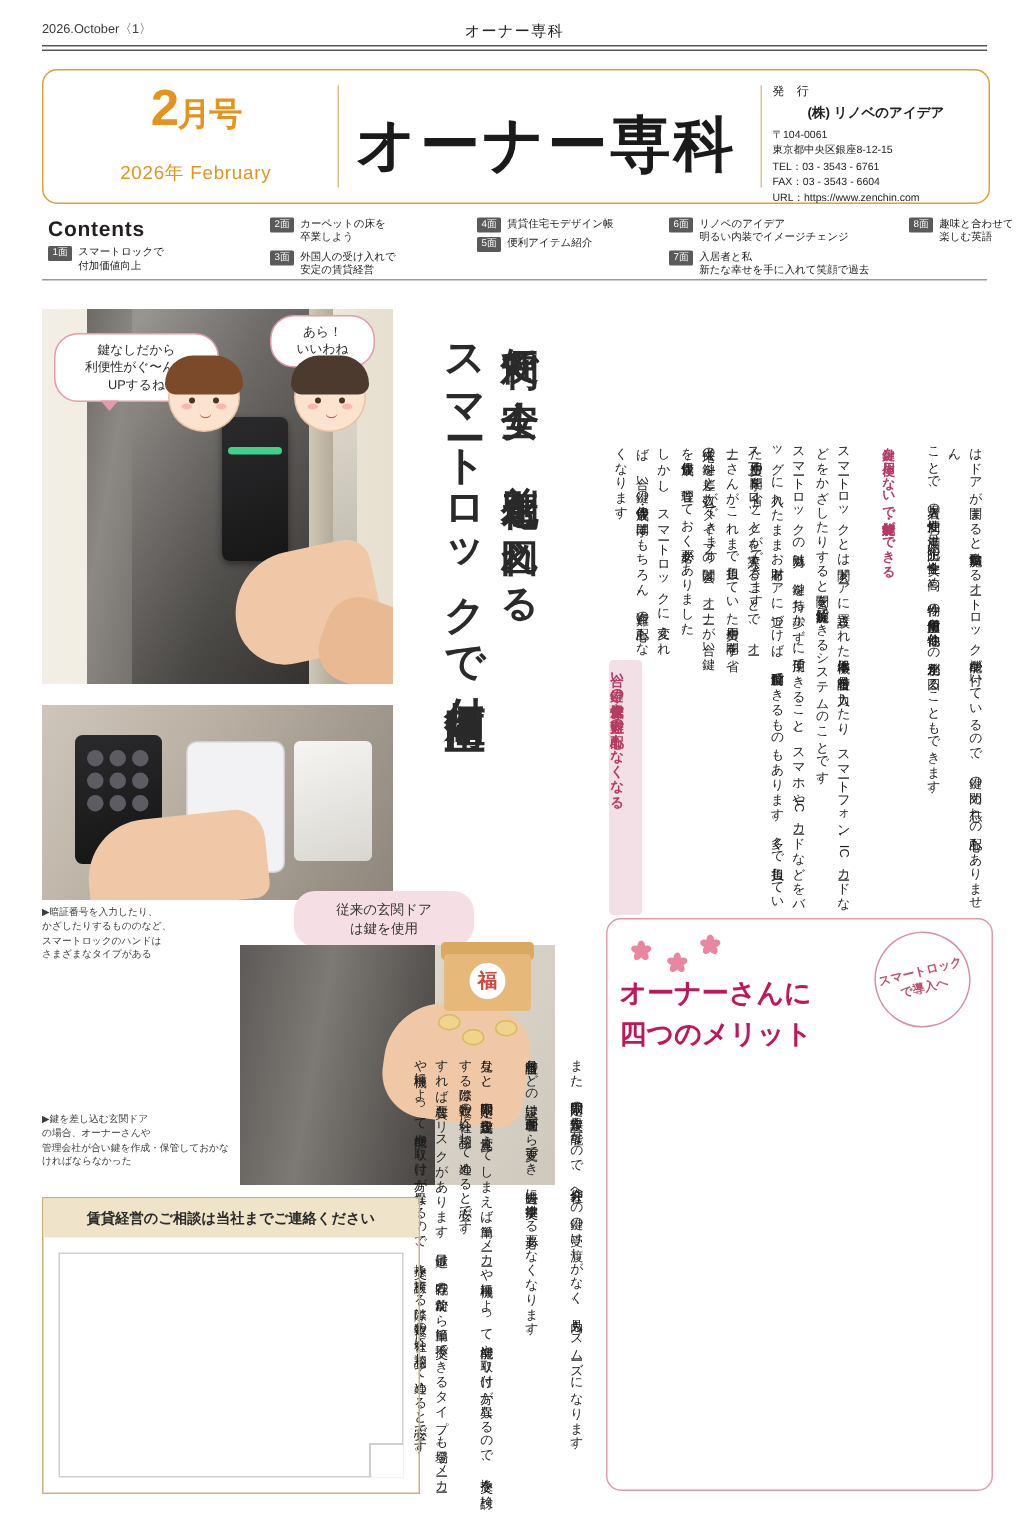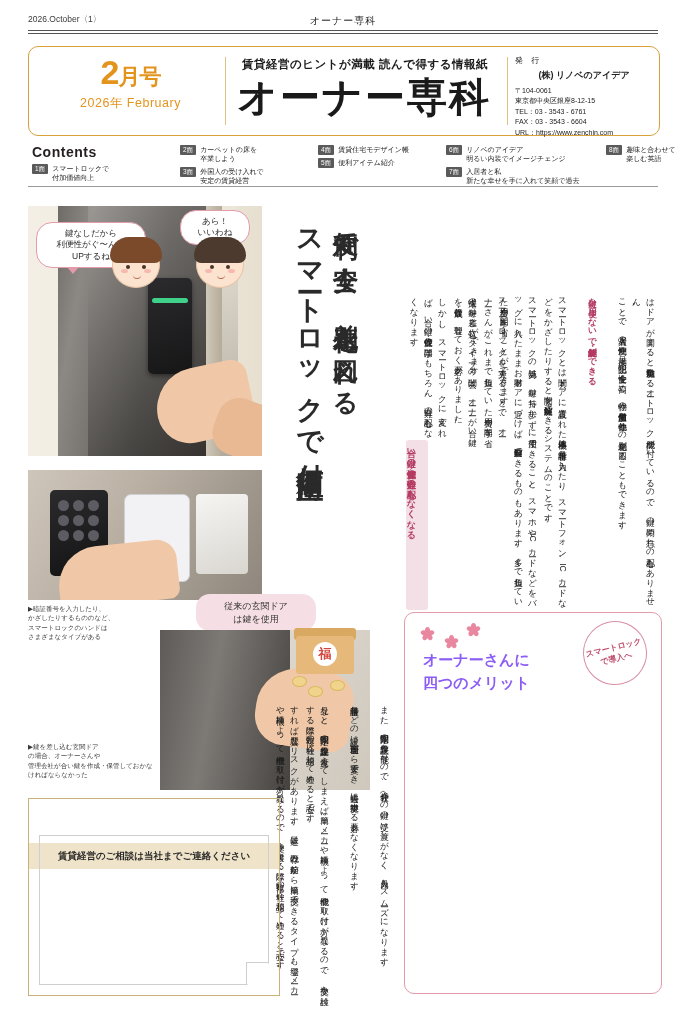--- a/index.html
+++ b/index.html
@@ -23,21 +23,21 @@
   .runhead .rule2{position:absolute;left:28px;top:18.5px;width:630px;height:0.5px;background:#555;}
 
   
   .masthead{
     position:absolute;left:28px;top:46px;width:630px;height:88px;
     border:1.5px solid #d8a13a;border-radius:10px;background:#fff;
   }
   .mh-left{position:absolute;left:14px;top:8px;width:175px;text-align:center;}
   .mh-month{font-size:34px;font-weight:bold;color:#e3941d;letter-spacing:-1px;line-height:1.05;}
   .mh-month .small{font-size:22px;}
-  .mh-year{font-size:12.5px;color:#e3941d;margin-top:4px;letter-spacing:0.5px;}
+  .mh-year{font-size:12.5px;color:#e3941d;margin-top:16px;letter-spacing:0.5px;}
   .mh-vline{position:absolute;left:196px;top:10px;width:1px;height:68px;background:#e0c184;}
   .mh-tag{position:absolute;left:205px;top:10px;width:262px;text-align:center;font-size:11.5px;font-weight:bold;color:#1b1b1b;letter-spacing:0.5px;}
   .mh-title{position:absolute;left:196px;top:26px;width:278px;text-align:center;font-size:40px;font-weight:bold;letter-spacing:2px;color:#1a1a1a;line-height:1.2;}
   .mh-vline2{position:absolute;left:478px;top:10px;width:1px;height:68px;background:#e0c184;}
   .mh-pub{position:absolute;left:486px;top:8px;width:138px;font-size:7px;line-height:1.5;color:#222;}
   .mh-pub .hdr{font-size:8px;letter-spacing:3px;margin-bottom:2px;}
   .mh-pub .comp{text-align:center;font-size:9px;font-weight:bold;margin-bottom:3px;}
 
   
   .contents{position:absolute;left:28px;top:142px;width:630px;height:50px;}
@@ -128,40 +128,40 @@
   .hiband-txt{
     position:absolute;left:404px;top:442px;height:166px;
     writing-mode:vertical-rl;font-size:9px;font-weight:bold;color:#b43b62;line-height:1.6;
   }
 
   
   .merit{
     position:absolute;left:404px;top:612px;width:256px;height:380px;
     border:1.5px solid #e39aa9;border-radius:10px;background:#fff;
   }
-  .merit h2{margin:0;position:absolute;left:18px;top:36px;font-size:15px;font-weight:bold;line-height:1.5;color:#8b5cf6;}
+  .merit h2{margin:0;position:absolute;left:8px;top:36px;font-size:18px;font-weight:bold;line-height:1.5;color:#be185d;}
   .merit .stamp{
     position:absolute;right:14px;top:8px;width:62px;height:62px;border-radius:50%;
     border:1.5px solid #d88fa3;color:#c0506e;font-size:8px;font-weight:bold;
     display:flex;align-items:center;justify-content:center;text-align:center;line-height:1.4;
     transform:rotate(-14deg);background:#fff;
   }
   .merit ol{margin:0;padding:0;list-style:none;position:absolute;left:18px;top:92px;width:220px;}
   .merit li{font-size:10px;line-height:1.65;margin-bottom:14px;color:#1d1d1d;}
   .blossom{position:absolute;width:13px;height:13px;}
   .blossom i{position:absolute;left:4px;top:0;width:5px;height:7px;background:#e8879f;border-radius:50%;transform-origin:50% 100%;}
 
   
   .consult{
     position:absolute;left:28px;top:798px;width:250px;height:196px;
     border:1px solid #c9b27a;
   }
   .consult .hd{
     position:absolute;left:0;top:0;width:250px;height:26px;background:#efe4c9;
-    display:flex;align-items:center;justify-content:center;font-size:9.5px;font-weight:bold;color:#2b2b2b;margin-top:44px;
+    display:flex;align-items:center;justify-content:center;font-size:9.5px;font-weight:bold;color:#2b2b2b;
   }
   .consult .inner{position:absolute;left:10px;top:36px;width:228px;height:148px;border:1px solid #cfcfcf;}
   .consult .corner{position:absolute;right:-1px;bottom:-1px;width:0;height:0;border-left:22px solid transparent;border-bottom:22px solid #fff;box-shadow:-1px -1px 0 0 #cfcfcf;}
 
   
   .gift{position:absolute;left:296px;top:620px;width:58px;height:54px;}
   .gift .body{position:absolute;left:0;top:16px;width:58px;height:38px;background:#e6b87a;border-radius:3px;}
   .gift .lid{position:absolute;left:-2px;top:8px;width:62px;height:12px;background:#d9a961;border-radius:3px;}
   .gift .circle{position:absolute;left:17px;top:22px;width:24px;height:24px;border-radius:50%;background:#fff;color:#d2473f;font-size:13px;font-weight:bold;display:flex;align-items:center;justify-content:center;}
   .coin{position:absolute;width:13px;height:9px;background:#f0d48c;border-radius:50%;border:1px solid #d9b95f;}
@@ -177,21 +177,20 @@
     <div class="rule"></div>
     <div class="rule2"></div>
   </div>
 
   <div class="masthead">
     <div class="mh-left">
       <div class="mh-month"><span>2</span><span class="small">月号</span></div>
       <div class="mh-year">2026年 February</div>
     </div>
     <div class="mh-vline"></div>
-    <div class="mh-tag">賃貸経営のヒントが満載 読んで得する情報紙</div>
     <div class="mh-title">オーナー専科</div>
     <div class="mh-vline2"></div>
     <div class="mh-pub">
       <div class="hdr">発 行</div>
       <div class="comp">(株) リノベのアイデア</div>
       <div>〒104-0061</div>
       <div>東京都中央区銀座8-12-15</div>
       <div>TEL：03 - 3543 - 6761</div>
       <div>FAX：03 - 3543 - 6604</div>
       <div>URL：https://www.zenchin.com</div>

